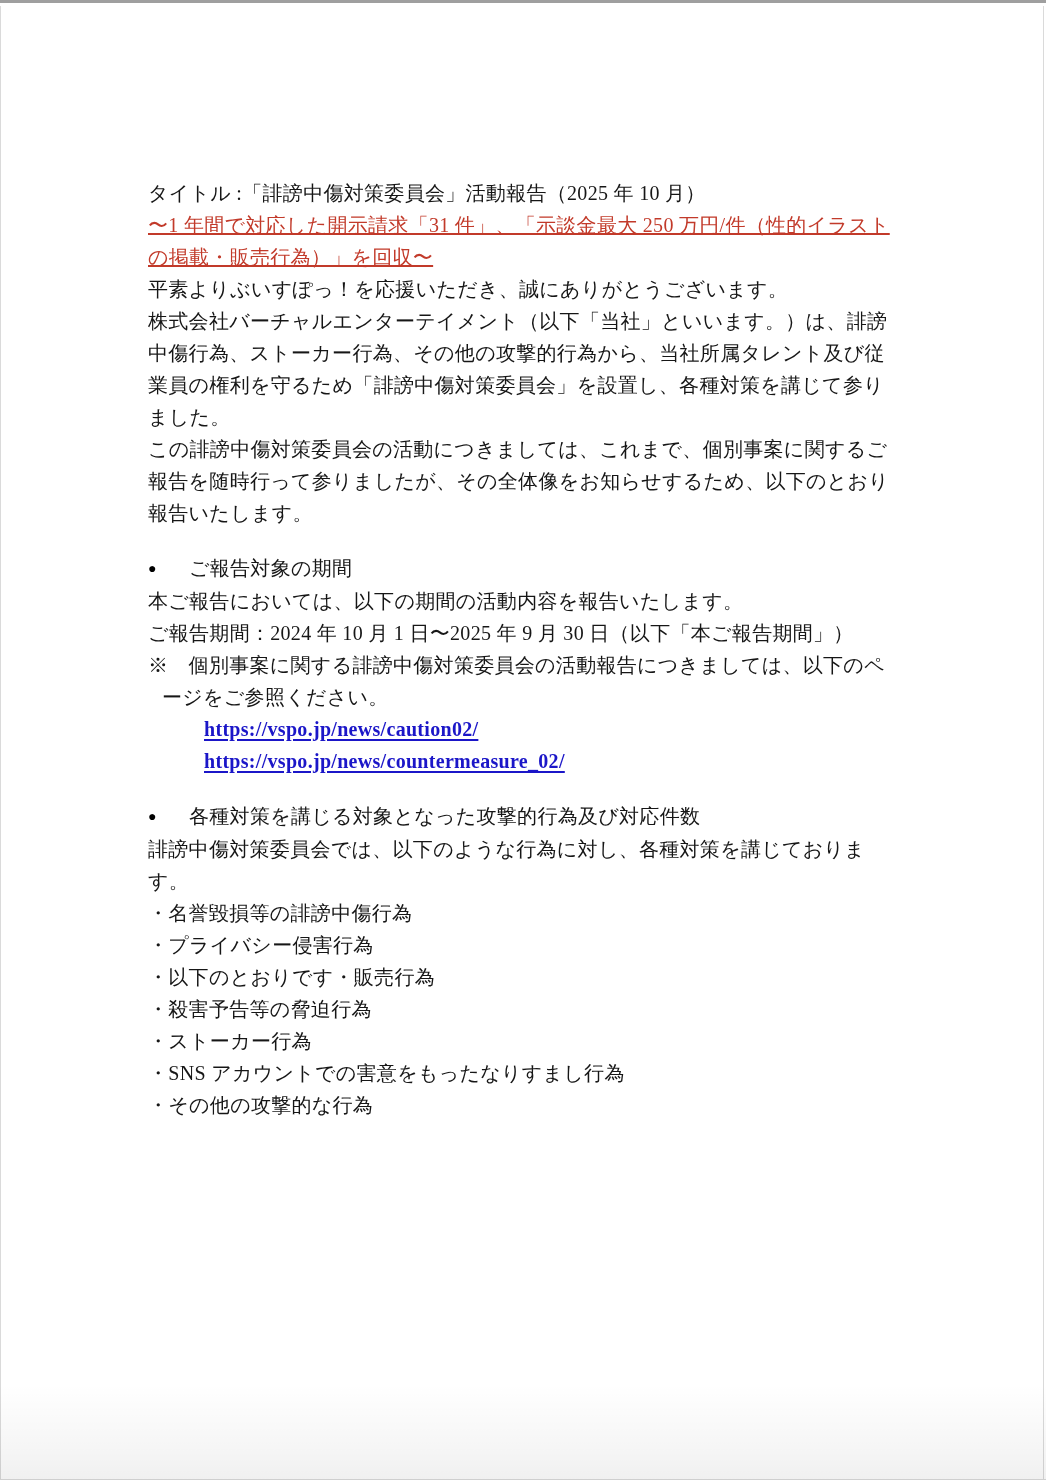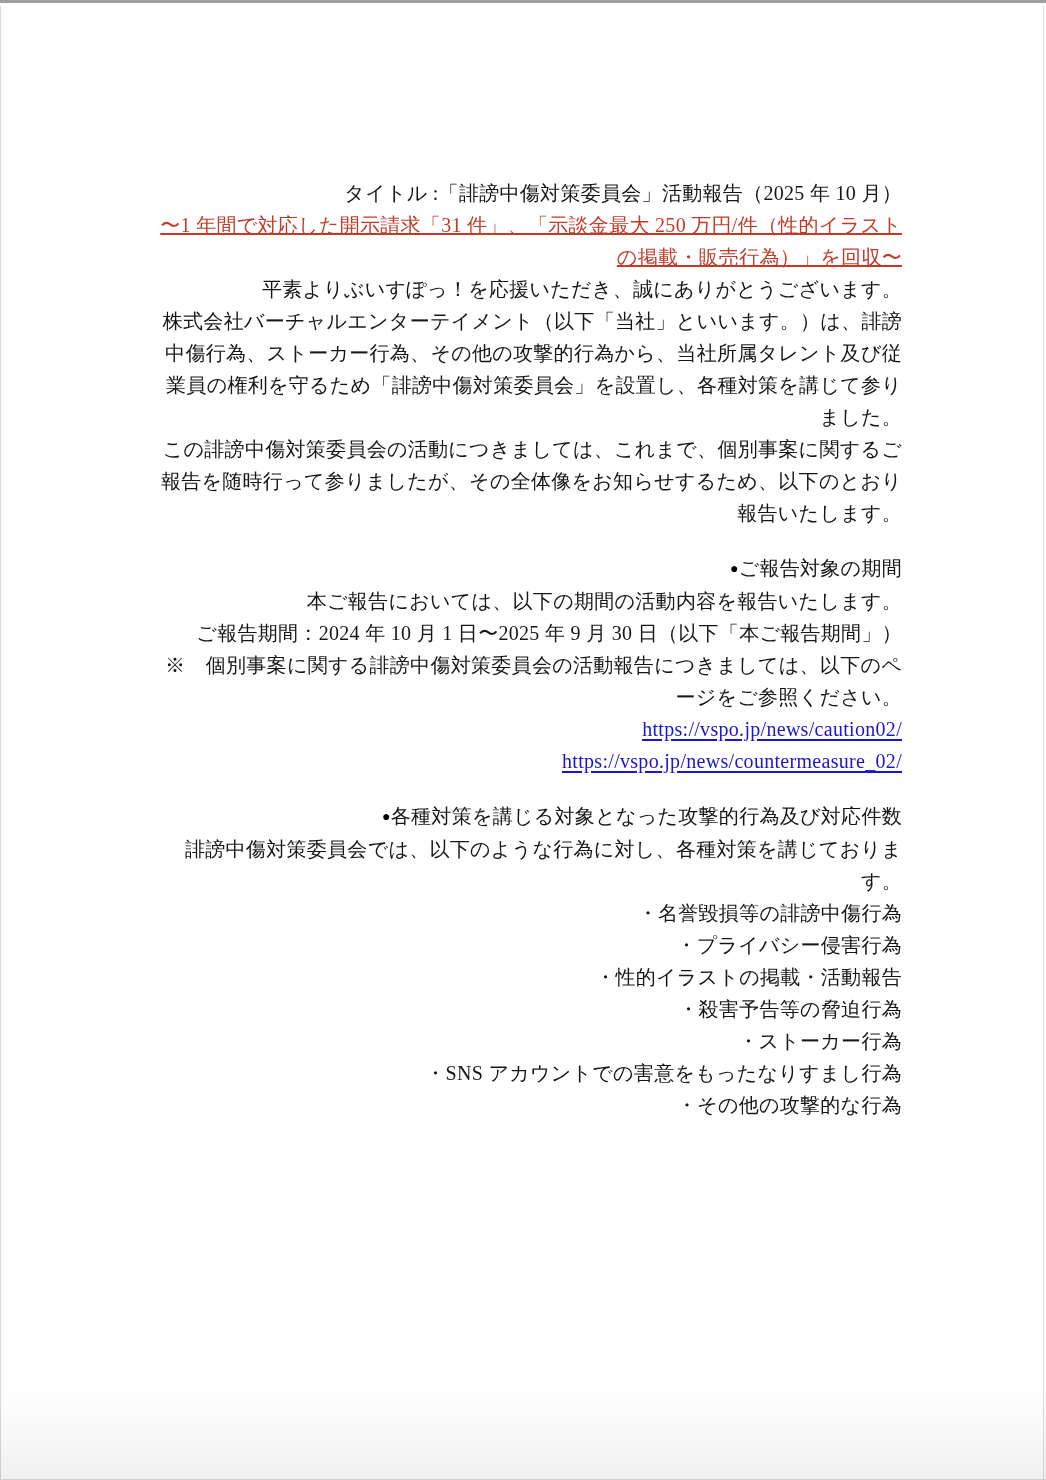--- a/index.html
+++ b/index.html
@@ -11,21 +11,20 @@
   body{
     width:1046px;height:1480px;position:relative;
     background:#fff;
     font-family:"Liberation Serif","DejaVu Serif",serif;
     color:var(--text);
     overflow:hidden;
   }
   .page{
     position:absolute;inset:0;background:#fff;box-sizing:border-box;
     border-top:3px solid #9f9f9f;
-    text-align:right;
   }
   .edge-left{position:absolute;left:0;top:3px;bottom:0;width:1px;background:#dadada;}
   .edge-right{position:absolute;right:2px;top:3px;bottom:0;width:1px;background:#dadada;}
   .bottom-shade{
     position:absolute;left:0;right:0;bottom:1px;height:95px;
     background:linear-gradient(to bottom, rgba(0,0,0,0) 0%, rgba(0,0,0,0.035) 65%, rgba(0,0,0,0.06) 100%);
   }
   .edge-bottom{position:absolute;left:0;right:0;bottom:0;height:1px;background:#cfcfcf;}
 
   .content{
@@ -34,21 +33,21 @@
   }
   .content p, .content div.line{margin:0;}
   .gap{margin-top:32px;font-family:Liberation Serif, serif;}
   .red{color:var(--red);text-decoration:underline;}
   .bullet-row{margin-top:23px;}
   .bullet{
     display:inline-block;width:41px;font-size:14px;
     vertical-align:2px;color:#000;
   }
   .note{padding-left:14px;text-indent:-14px;}
-  .links{margin-left:39px;}
+  .links{margin-left:56px;font-weight:bold;}
   .links a{
     color:var(--link);
     text-decoration:underline;
     text-underline-offset:3px;
     cursor:pointer;
   }
   .link-line{margin:0;}
 </style>
 </head>
 <body>
@@ -86,21 +85,21 @@
 
     <div class="bullet-row">
       <span class="bullet">●</span><span>各種対策を講じる対象となった攻撃的行為及び対応件数</span>
     </div>
 
     <p class="gap">誹謗中傷対策委員会では、以下のような行為に対し、各種対策を講じております。</p>
 
     <div>
       <div class="line">・名誉毀損等の誹謗中傷行為</div>
       <div class="line">・プライバシー侵害行為</div>
-      <div class="line">・性的イラストの掲載・活動報告</div>
+      <div class="line">・以下のとおりです・販売行為</div>
       <div class="line">・殺害予告等の脅迫行為</div>
       <div class="line">・ストーカー行為</div>
       <div class="line">・SNS アカウントでの害意をもったなりすまし行為</div>
       <div class="line">・その他の攻撃的な行為</div>
     </div>
 
 
   </div>
 
   <div class="bottom-shade"></div>

